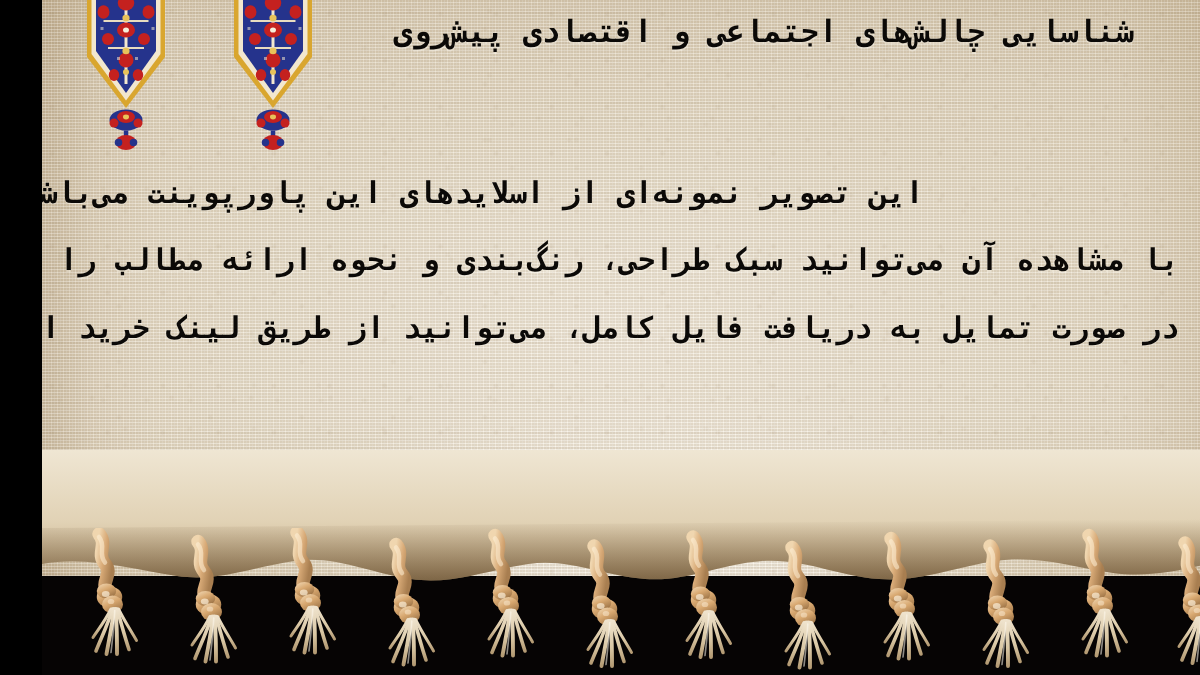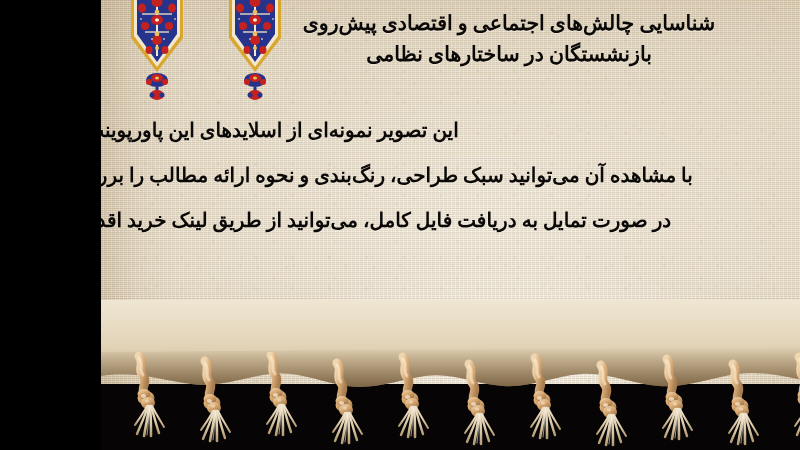--- a/index.html
+++ b/index.html
@@ -4,27 +4,26 @@
 <title>Persian Carpet Slide</title>
 <style>
   html, body {
     margin: 0;
     padding: 0;
     background: #000;
   }
 
   #slide {
     position: relative;
-    width: 689px;
+    width: 772px;
     height: 450px;
     overflow: hidden;
     background: #000;
-    font-family: Liberation Serif, serif;
+    font-family: Liberation Mono, monospace;
     direction: rtl;
-    padding-left: 10px;
   }
 
   
   .carpet-field {
     position: absolute;
     left: 0;
     top: 0;
     width: 800px;
     height: 384px;
     background-color: #e3d8c2;
@@ -353,21 +352,20 @@
         <use href="#drop" x="56" y="110"></use>
       </g>
       <g>
         <use href="#drop" x="154" y="110"></use>
       </g>
     </svg>
   </div>
 
   <div class="title-block">
     <span class="tline">شناسایی چالش‌های اجتماعی و اقتصادی پیش‌روی</span>
-    <span class="tline">بازنشستگان در ساختارهای نظامی</span>
   </div>
 
   <div class="body-block">
     <span class="bline">این تصویر نمونه‌ای از اسلایدهای این پاورپوینت می‌باشد</span>
     <span class="bline">با مشاهده آن می‌توانید سبک طراحی، رنگ‌بندی و نحوه ارائه مطالب را بررسی نمایید</span>
     <span class="bline">در صورت تمایل به دریافت فایل کامل، می‌توانید از طریق لینک خرید اقدام فرمایید</span>
   </div>
 
 </div>
 

